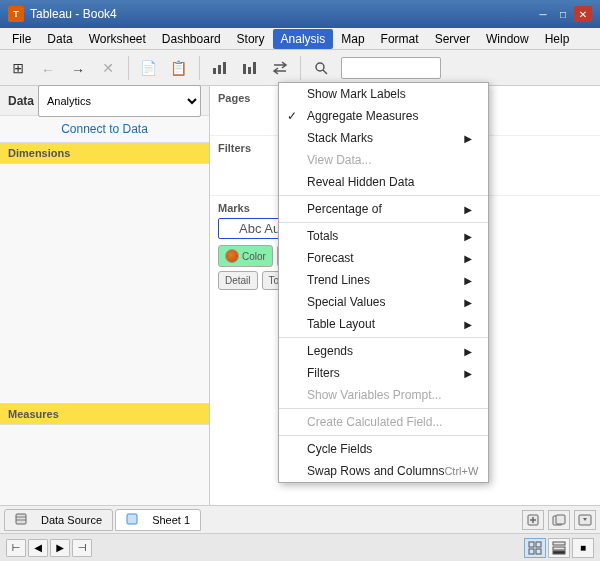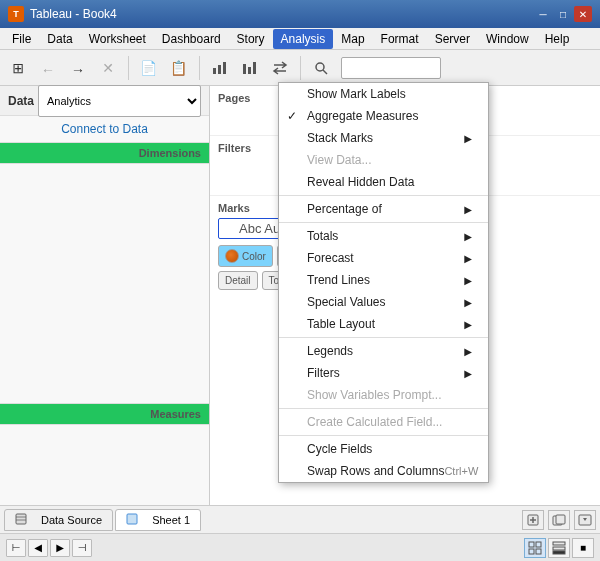--- a/index.html
+++ b/index.html
@@ -104,24 +104,23 @@
       padding: 6px 8px;
       display: block;
       text-align: center;
       cursor: pointer;
     }
     .section-header {
       padding: 4px 8px;
       font-size: 11px;
       font-weight: bold;
       color: #555;
-      background: #22c55e;
+      background: #fde047;
       border-top: 1px solid #ddd;
       border-bottom: 1px solid #ddd;
-      text-align: right;
     }
 
     
     .canvas-area {
       flex: 1;
       background: white;
       position: relative;
       display: flex;
       flex-direction: column;
     }
@@ -160,21 +159,21 @@
       border-radius: 2px;
       min-width: 70px;
     }
     .marks-buttons {
       display: flex;
       gap: 4px;
       flex-wrap: wrap;
     }
     .mark-btn {
       border: 1px solid #aaa;
-      background: #7dd3fc;
+      background: #86efac;
       border-radius: 3px;
       padding: 3px 6px;
       font-size: 10px;
       cursor: pointer;
       display: flex;
       align-items: center;
       gap: 3px;
     }
     .color-circle { width: 14px; height: 14px; border-radius: 50%; background: radial-gradient(circle at 40% 40%, #e87722, #c05000); border: 1px solid #999; }
     .detail-row {

